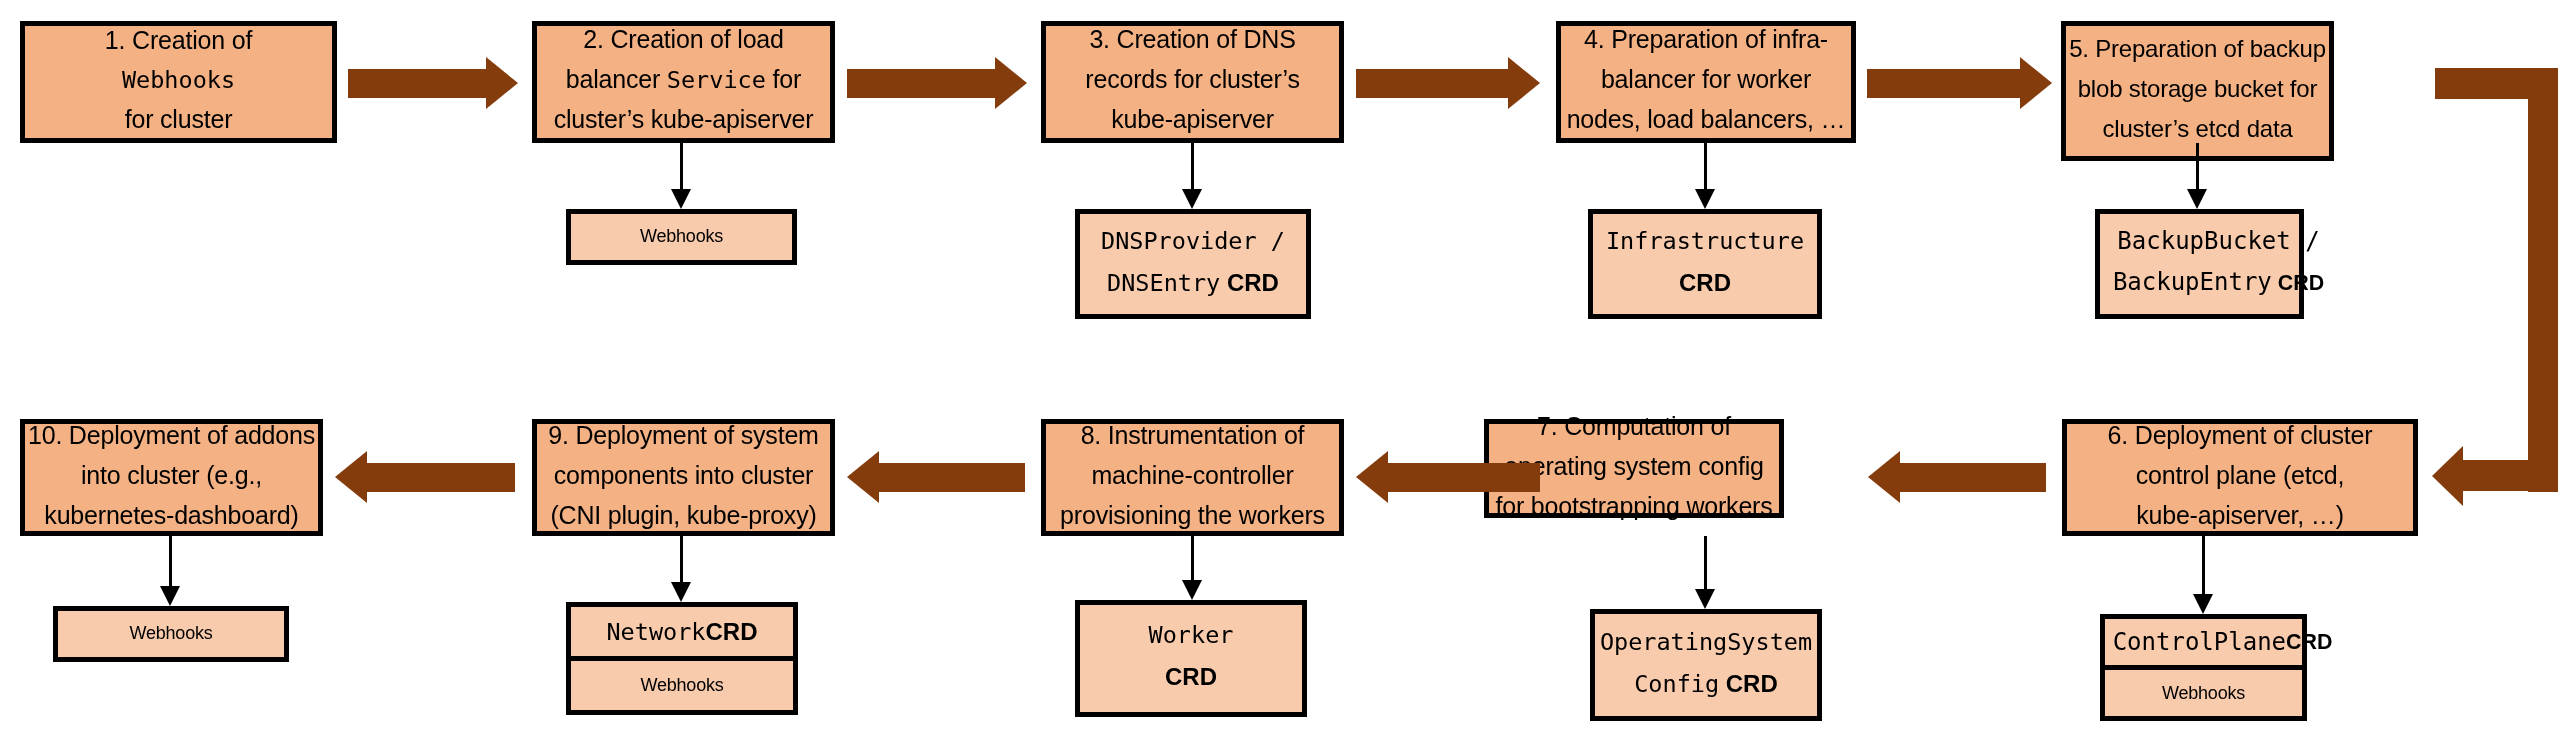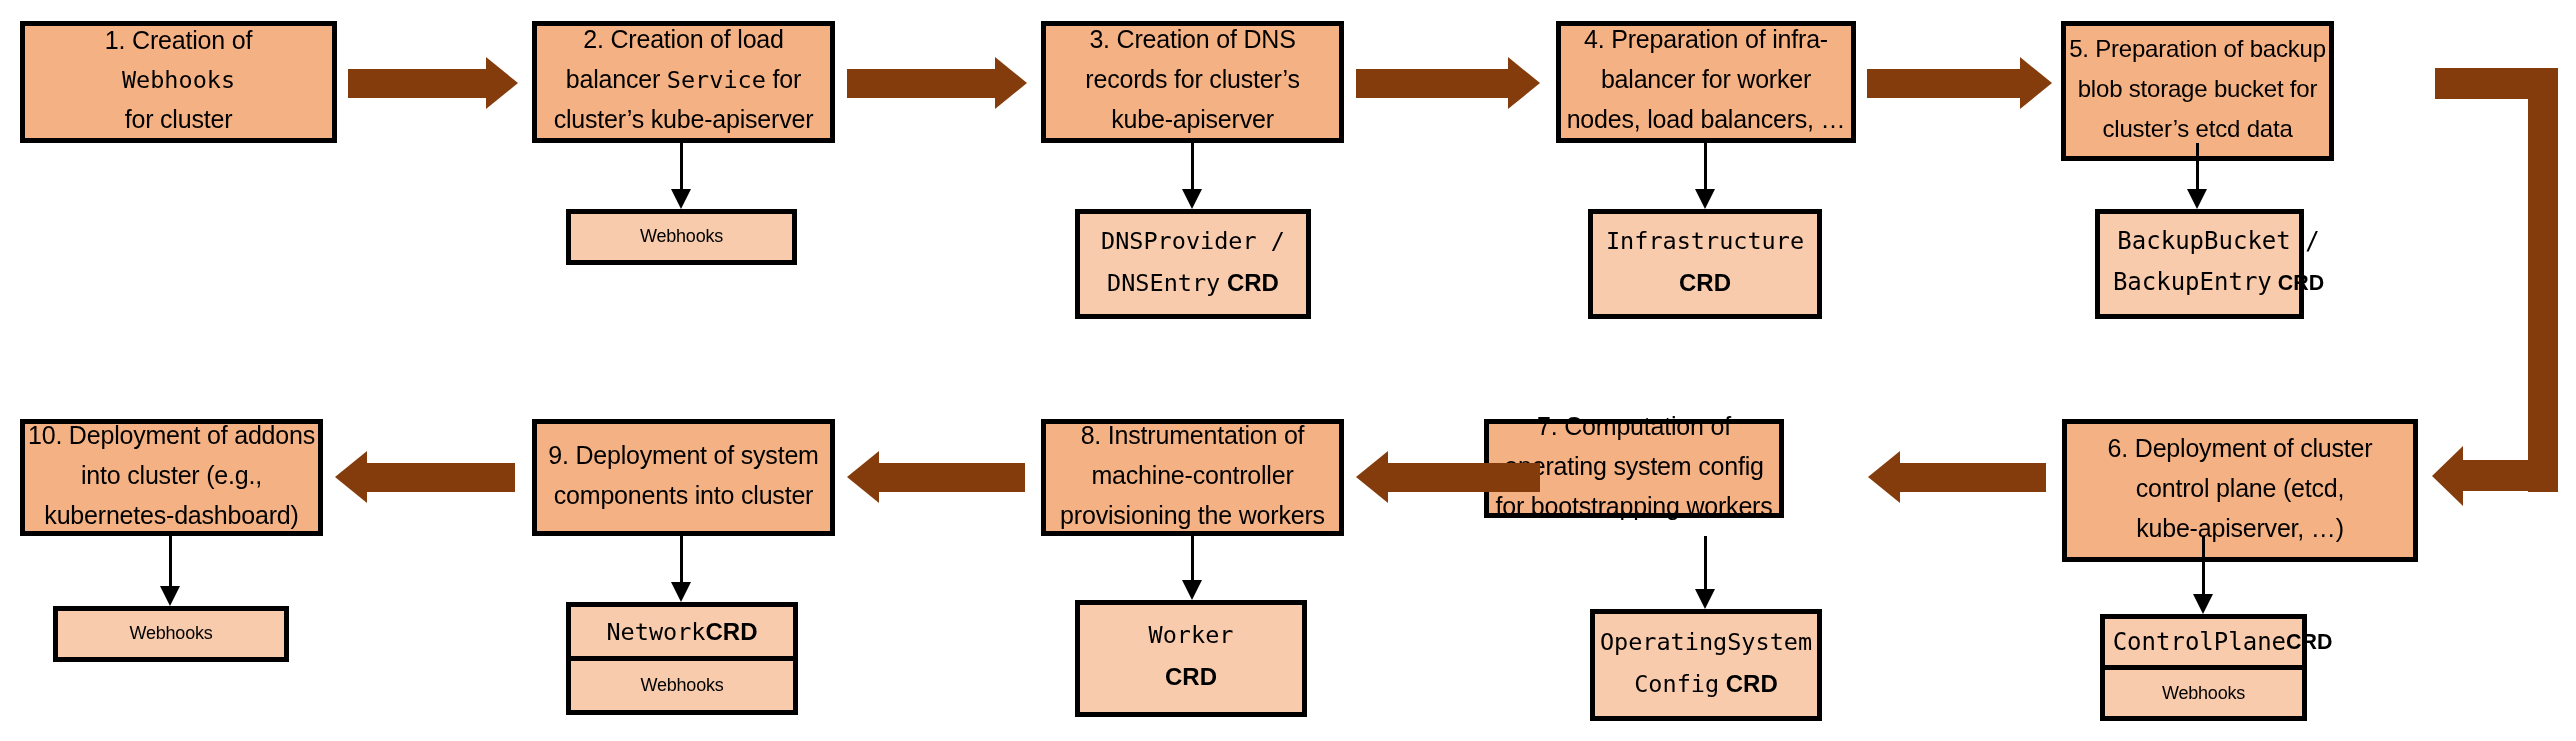--- a/index.html
+++ b/index.html
@@ -80,41 +80,42 @@
     <div class="line"><span class="sans">balancer for worker</span></div>
     <div class="line"><span class="sans">nodes, load balancers, …</span></div>
   </div>
 
   <div class="box fs34" style="left:2061px;top:21.4px;width:273px;height:140px">
     <div class="line"><span class="sans">5. Preparation of backup</span></div>
     <div class="line"><span class="sans">blob storage bucket for</span></div>
     <div class="line"><span class="sans">cluster’s etcd data</span></div>
   </div>
 
-  <div class="box" style="left:2062px;top:419px;width:356px;height:143px">
+  <div class="box" style="left:2062px;top:419px;width:356px;height:117px">
     <div class="line"><span class="sans">6. Deployment of cluster</span></div>
     <div class="line"><span class="sans">control plane (etcd,</span></div>
     <div class="line"><span class="sans">kube-apiserver, …)</span></div>
   </div>
 
   <div class="box" style="left:1484px;top:419px;width:300px;height:99px">
     <div class="line"><span class="sans">7. Computation of</span></div>
     <div class="line"><span class="sans">operating system config</span></div>
     <div class="line"><span class="sans">for bootstrapping workers</span></div>
   </div>
 
   <div class="box" style="left:1041px;top:419px;width:303px;height:117px">
     <div class="line"><span class="sans">8. Instrumentation of</span></div>
     <div class="line"><span class="sans">machine-controller</span></div>
     <div class="line"><span class="sans">provisioning the workers</span></div>
   </div>
 
   <div class="box" style="left:532px;top:419px;width:303px;height:117px">
     <div class="line"><span class="sans">9. Deployment of system</span></div>
     <div class="line"><span class="sans">components into cluster</span></div>
+    <div class="line"><span class="sans">(CNI plugin, kube-proxy)</span></div>
   </div>
 
   <div class="box" style="left:20px;top:419px;width:303px;height:117px">
     <div class="line"><span class="sans">10. Deployment of addons</span></div>
     <div class="line"><span class="sans">into cluster (e.g.,</span></div>
     <div class="line"><span class="sans">kubernetes-dashboard)</span></div>
   </div>
 
   <div class="box sub" style="left:566px;top:209px;width:231px;height:56px">
     <div class="line"><span class="sans">Webhooks</span></div>

